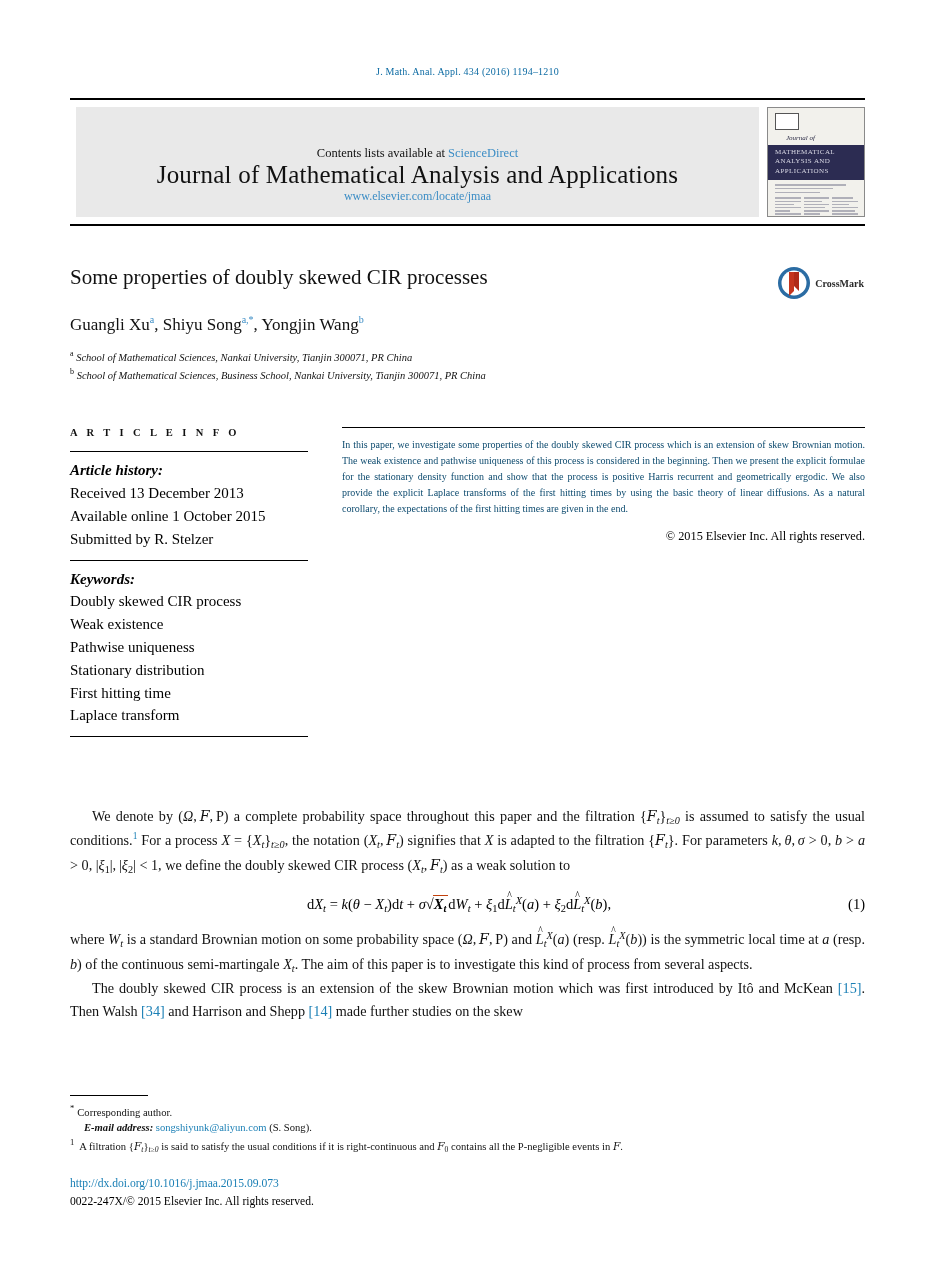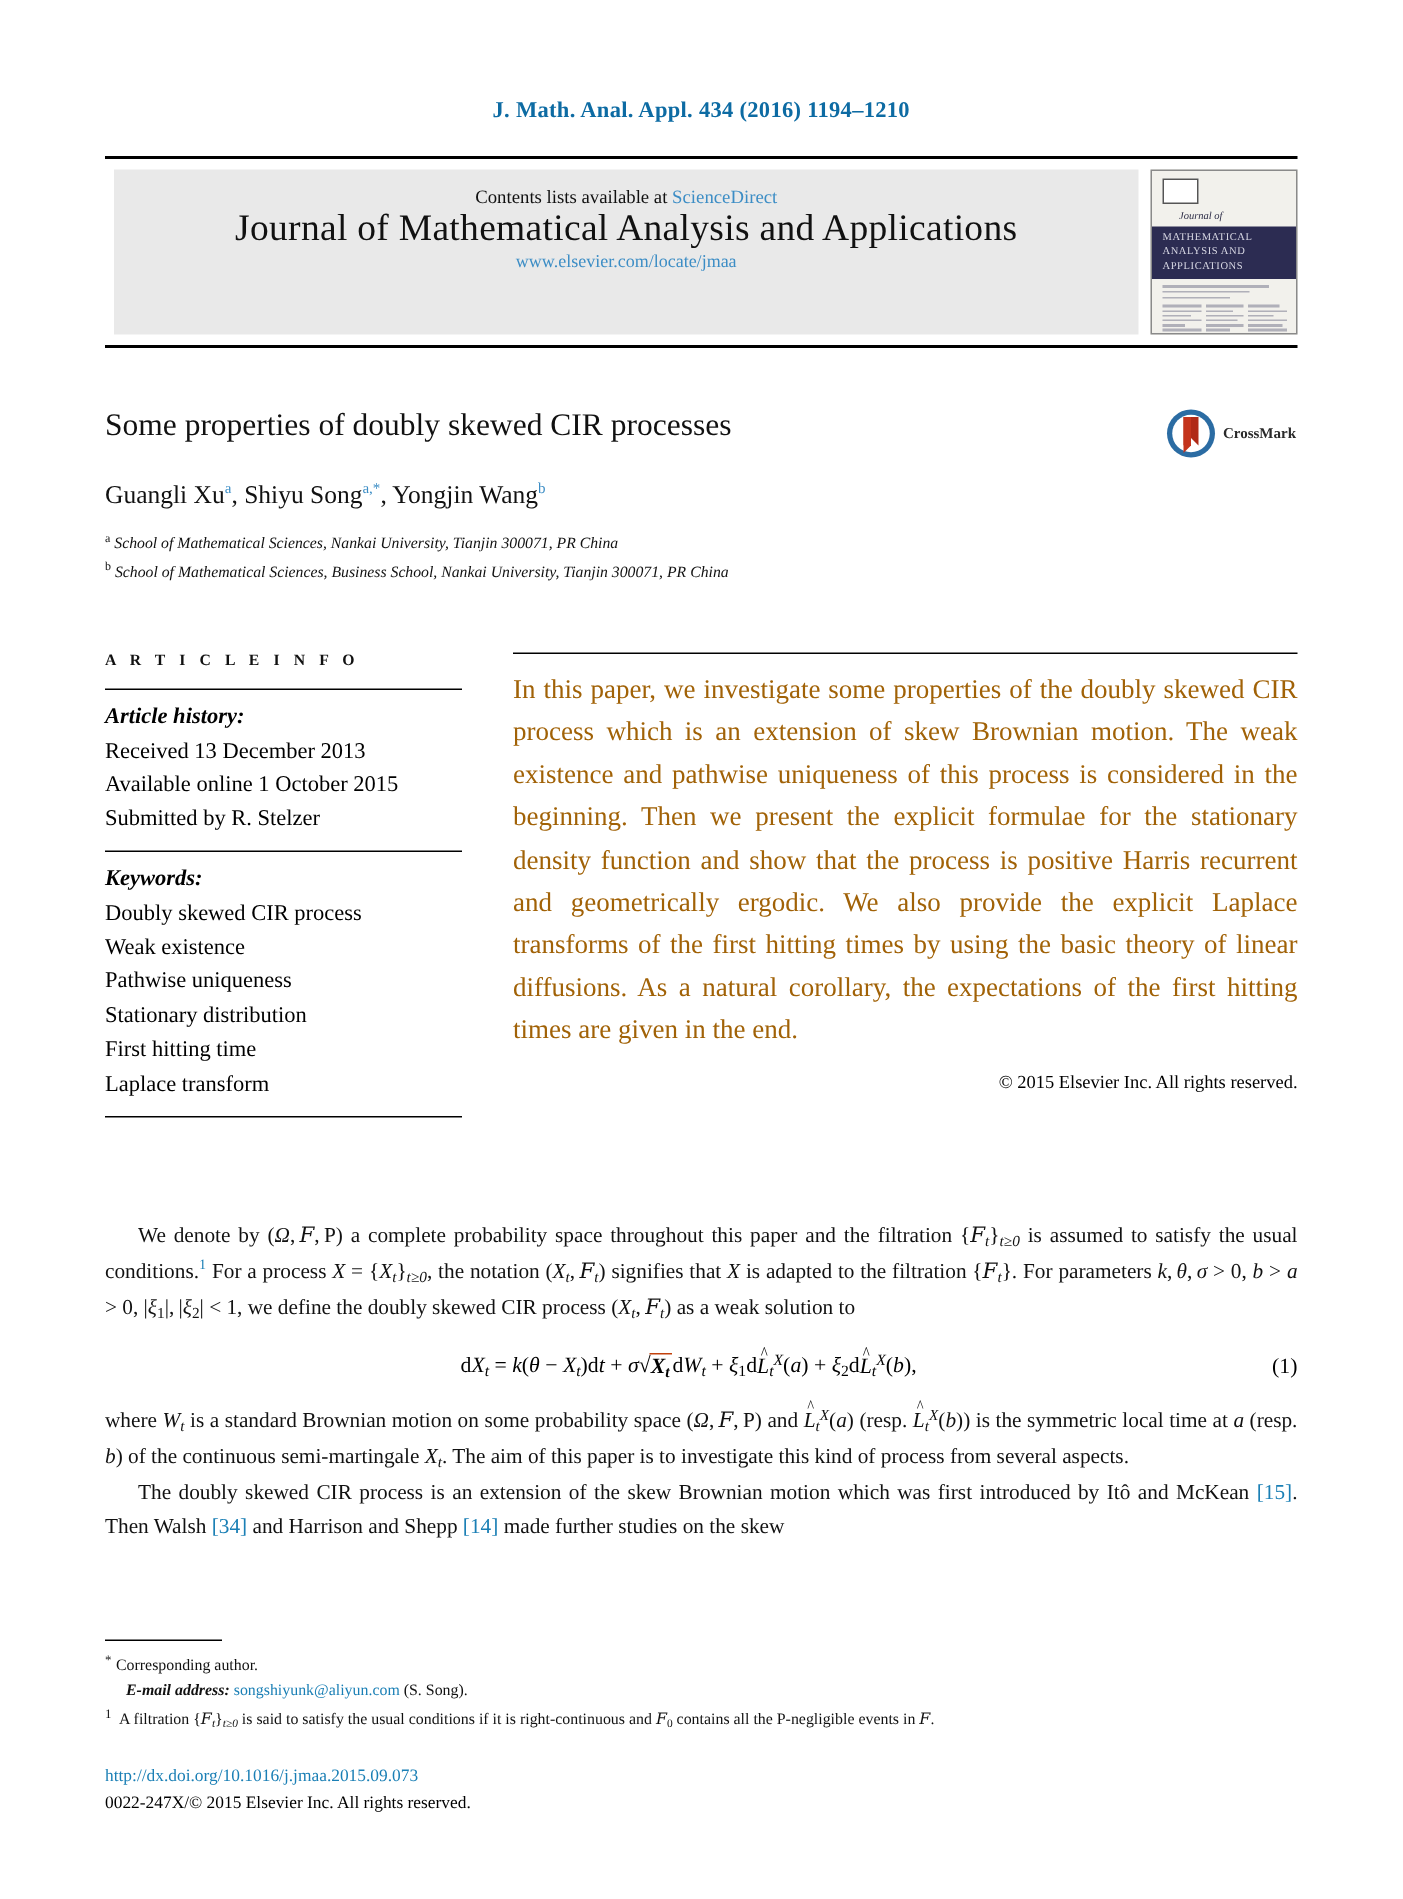--- a/index.html
+++ b/index.html
@@ -20,22 +20,22 @@
     width: 935px;
     height: 1266px;
     box-sizing: border-box;
     padding: 0 70px;
   }
 
   
   .running-head {
     text-align: center;
     color: #0d6ba3;
-    font-weight: bold;
-    font-size: 15px;
+    font-weight: normal;
+    font-size: 10px;
     letter-spacing: 0.2px;
     padding-top: 66px;
   }
 
   
   .masthead {
     margin-top: 21px;
     border-top: 2.5px solid #000;
     border-bottom: 2.5px solid #000;
     display: flex;
@@ -65,21 +65,21 @@
     border-top: 1.2px solid #F47920;
     padding-top: 1px;
     margin-top: 1px;
   }
   .masthead-center {
     flex: 1 1 auto;
     background: #e9e9e9;
     margin: 4px 8px 4px 6px;
     display: flex;
     flex-direction: column;
-    justify-content: flex-start;
+    justify-content: flex-end;
     align-items: center;
     padding: 11px 0 13px 0;
     box-sizing: border-box;
   }
   .contents-line {
     font-size: 12.5px;
     color: #111;
   }
   .sciencedirect-link {
     color: #3c8dc5;
@@ -216,24 +216,24 @@
     font-size: 15px;
     line-height: 1.52;
   }
   .info-group .lbl {
     font-style: italic;
     font-weight: bold;
   }
   .kw-item { white-space: nowrap; }
   .abstract-body {
     padding-top: 9px;
-    font-size: 18px;
+    font-size: 10px;
     line-height: 1.58;
     text-align: justify;
-    color: #a16207;
+    color: #0c4a6e;
   }
   .copyright {
     text-align: right;
     margin-top: 13px;
     font-size: 12.3px;
   }
 
   
   .body-section { margin-top: 68px; }
   .section-head {

